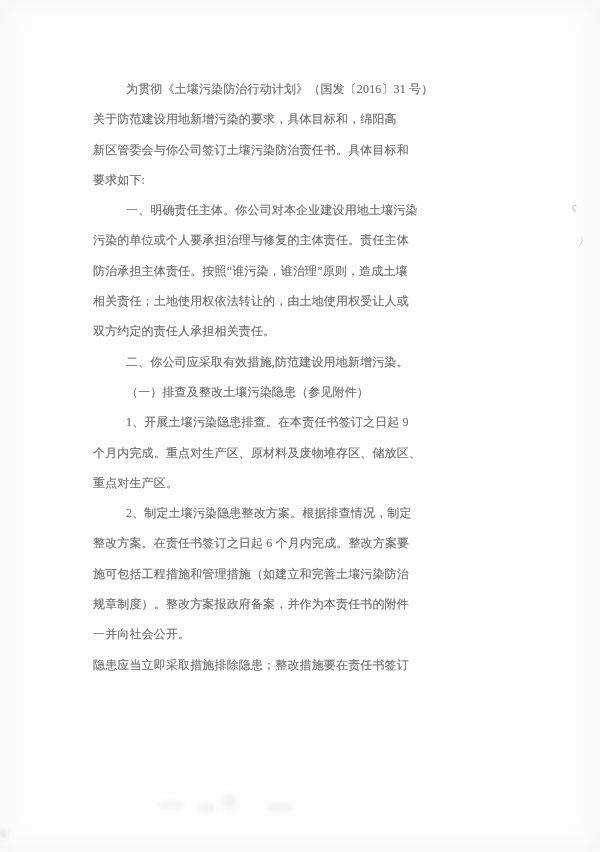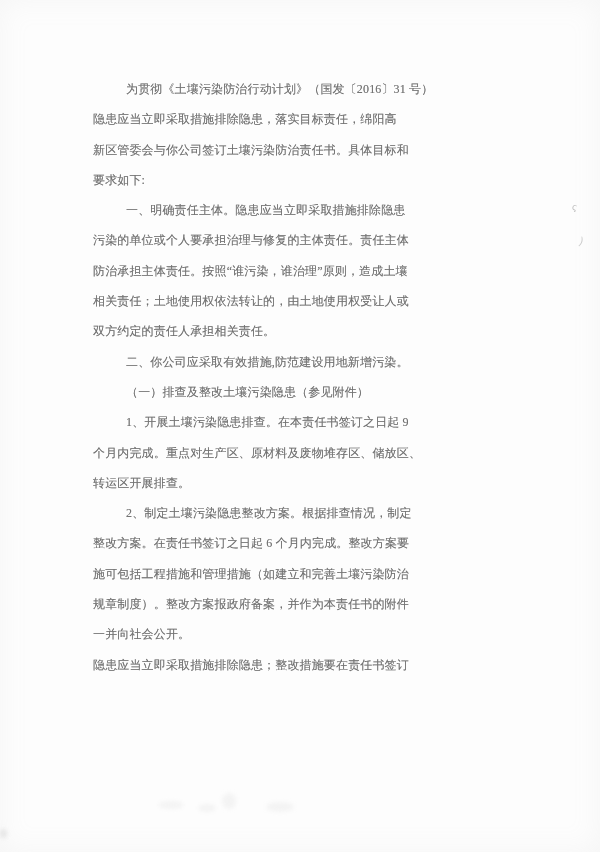--- a/index.html
+++ b/index.html
@@ -65,33 +65,33 @@
   .smudge.s3 { left: 222px; top: 793px; width: 14px; height: 16px; }
   .smudge.s4 { left: 266px; top: 802px; width: 28px; height: 10px; }
   .smudge.s5 { left: 0px;   top: 829px; width: 7px;  height: 9px; opacity: 0.7; background:#e0e0e0; }
 </style>
 </head>
 <body>
 
 <div class="page" style="background: rgb(253, 253, 253);">
   <div class="doc" style="color: rgb(114, 114, 114);">
       <div class="line indent">为贯彻《土壤污染防治行动计划》（国发〔2016〕31 号）</div>
-      <div class="line">隐患应当立即采取措施排除隐患，落实目标责任，绵阳高</div>
+      <div class="line">关于防范建设用地新增污染的要求，具体目标和，绵阳高</div>
       <div class="line">新区管委会与你公司签订土壤污染防治责任书。具体目标和</div>
       <div class="line">要求如下:</div>
-      <div class="line indent">一、明确责任主体。隐患应当立即采取措施排除隐患</div>
+      <div class="line indent">一、明确责任主体。你公司对本企业建设用地土壤污染</div>
       <div class="line">污染的单位或个人要承担治理与修复的主体责任。责任主体</div>
       <div class="line">防治承担主体责任。按照“谁污染，谁治理”原则，造成土壤</div>
       <div class="line">相关责任；土地使用权依法转让的，由土地使用权受让人或</div>
       <div class="line">双方约定的责任人承担相关责任。</div>
       <div class="line indent">二、你公司应采取有效措施,防范建设用地新增污染。</div>
       <div class="line indent">（一）排查及整改土壤污染隐患（参见附件）</div>
       <div class="line indent">1、开展土壤污染隐患排查。在本责任书签订之日起 9</div>
       <div class="line">个月内完成。重点对生产区、原材料及废物堆存区、储放区、</div>
-      <div class="line">转运区开展排查。</div>
+      <div class="line">重点对生产区。</div>
       <div class="line indent">2、制定土壤污染隐患整改方案。根据排查情况，制定</div>
       <div class="line">整改方案。在责任书签订之日起 6 个月内完成。整改方案要</div>
       <div class="line">施可包括工程措施和管理措施（如建立和完善土壤污染防治</div>
       <div class="line">规章制度）。整改方案报政府备案，并作为本责任书的附件</div>
       <div class="line">一并向社会公开。</div>
       <div class="line">隐患应当立即采取措施排除隐患；整改措施要在责任书签订</div>
     </div>
   <span class="mark m1">ς</span>
   <span class="mark m2">)</span>
   <div class="smudge s1"></div>

